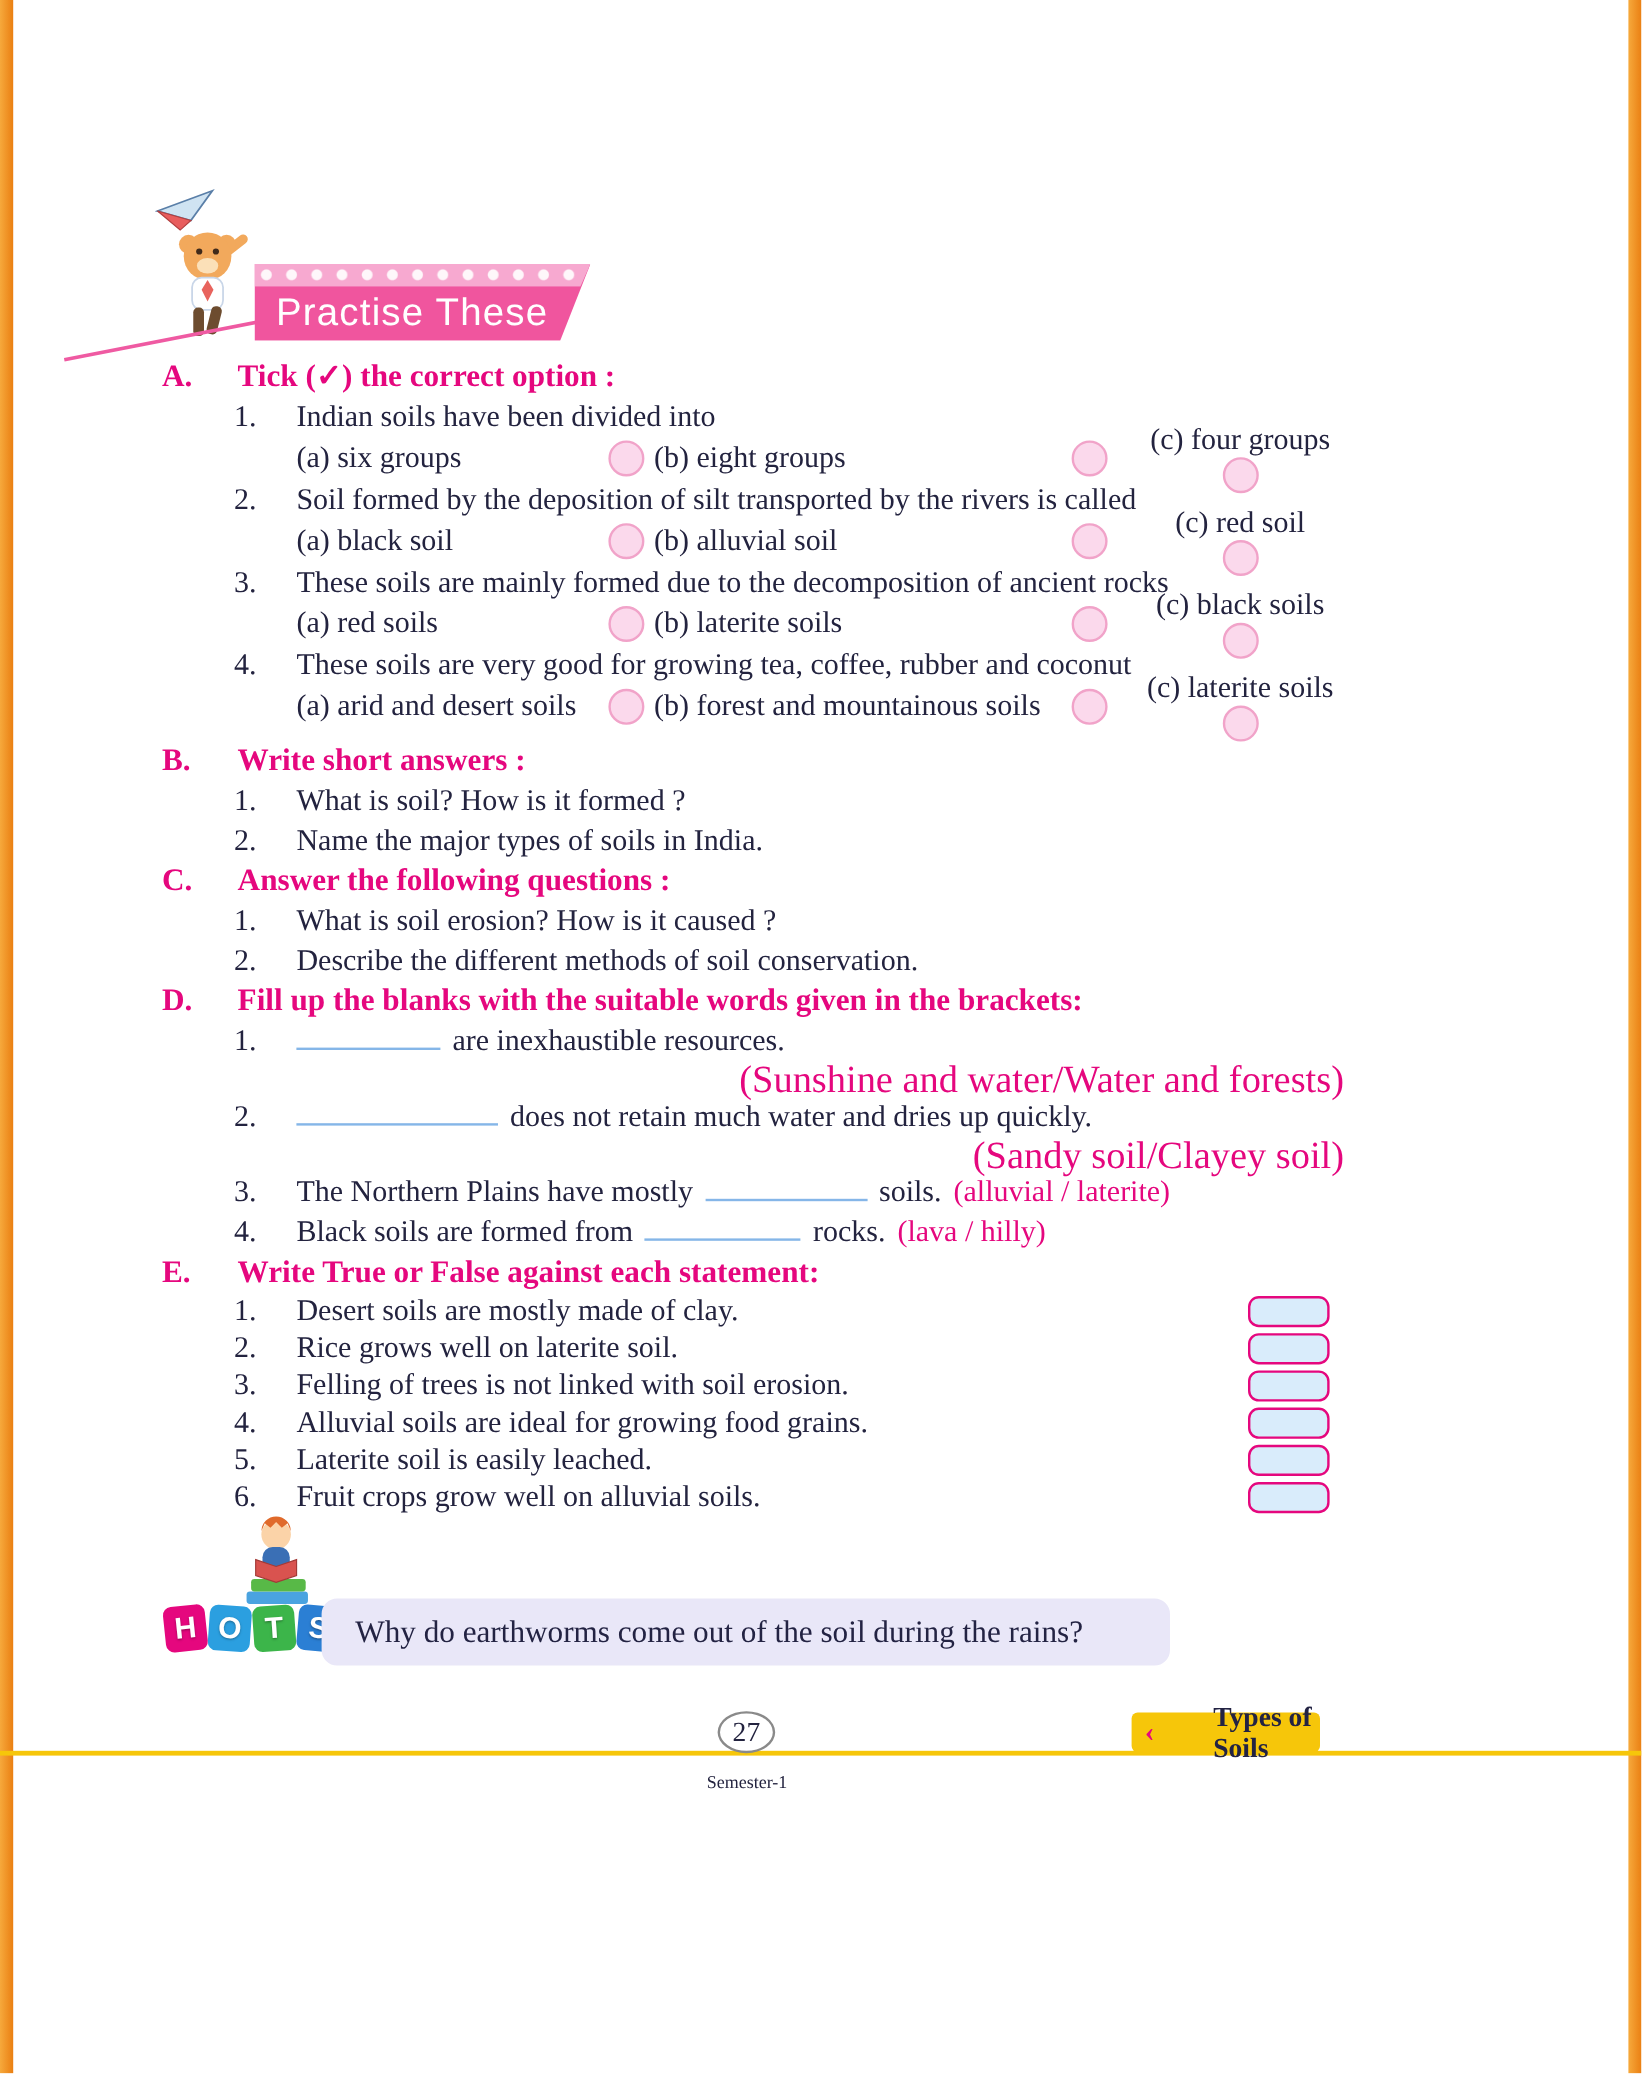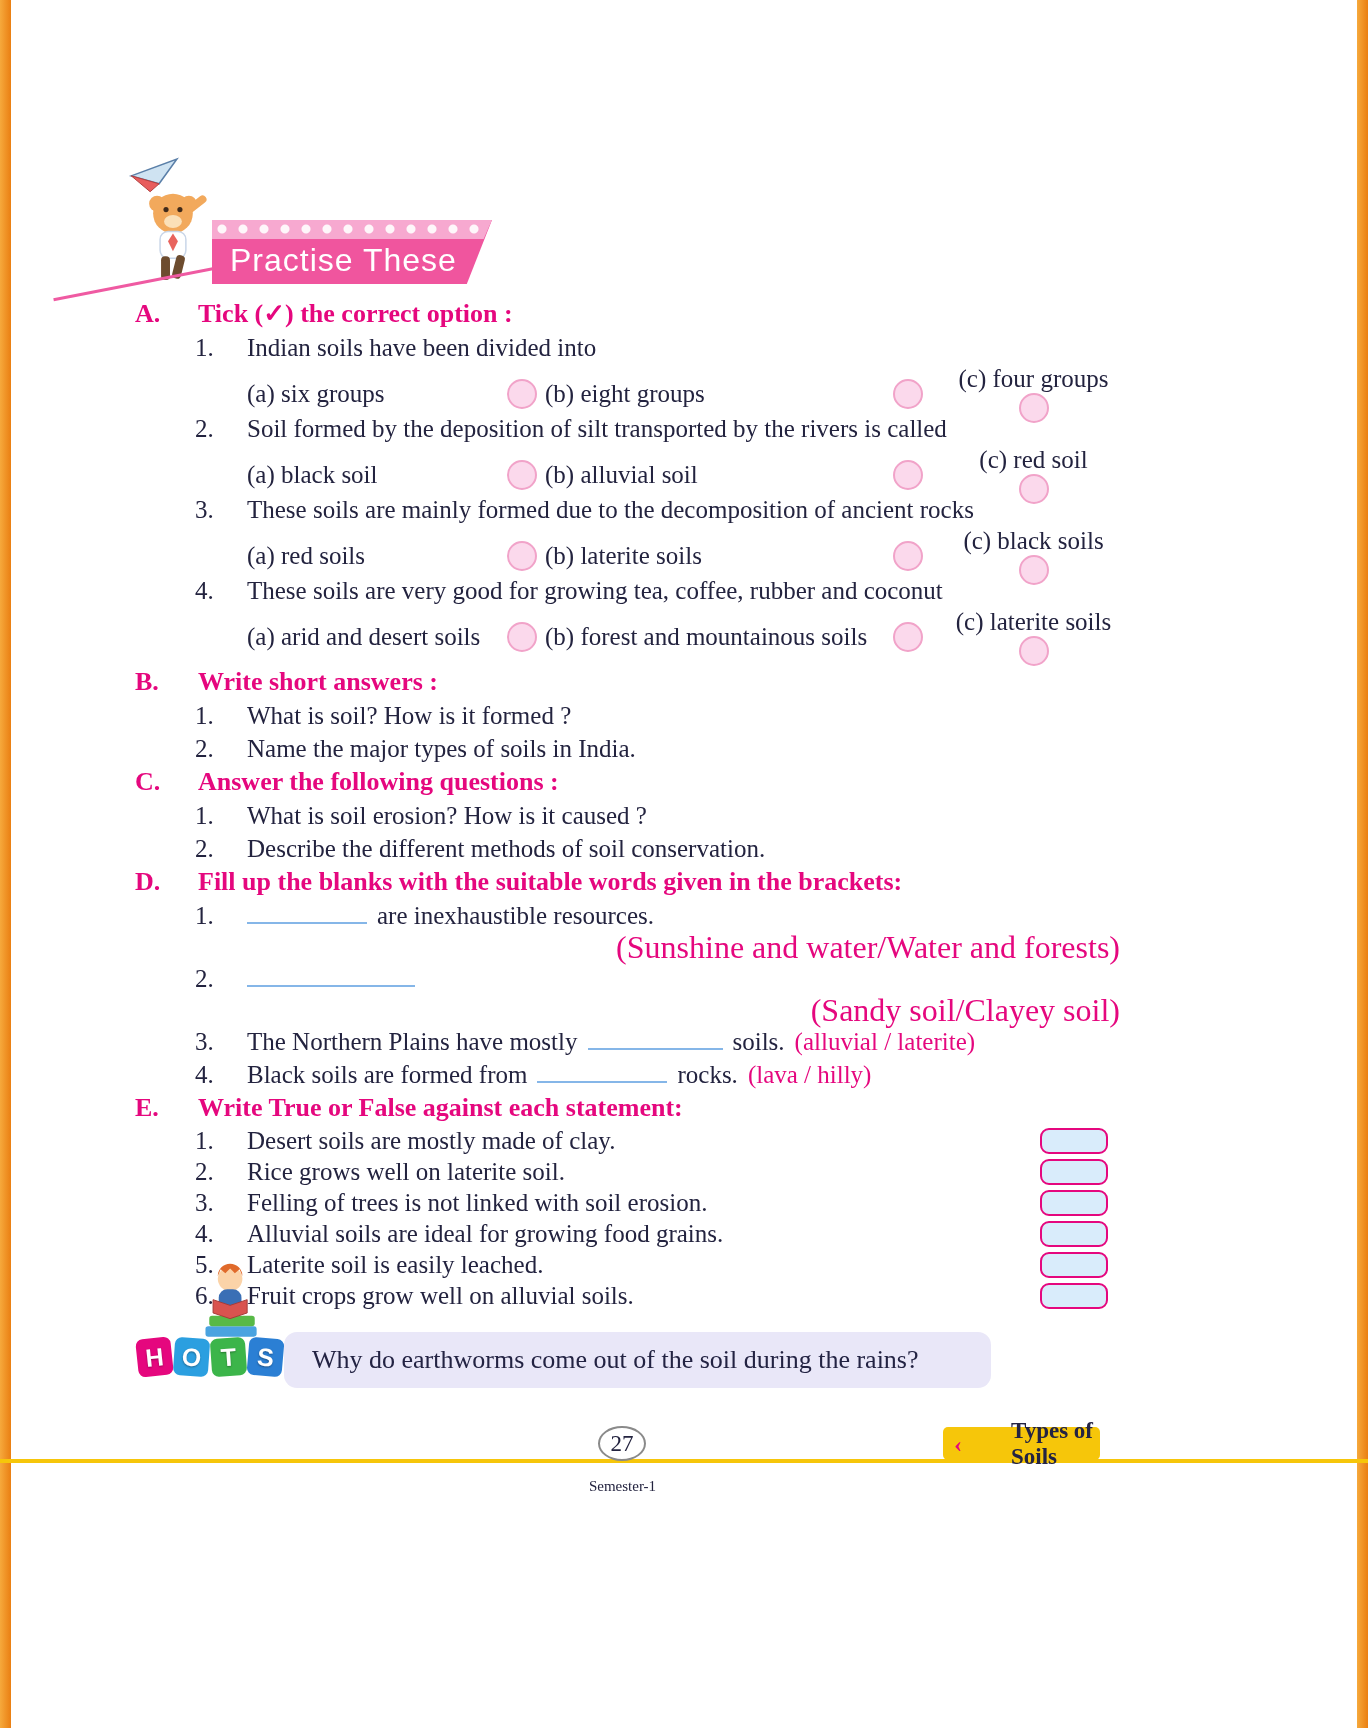--- a/index.html
+++ b/index.html
@@ -21,38 +21,38 @@
   .banner-text { position:absolute; left:18px; top:22px; color:#ffffff; font-family:"Liberation Sans",sans-serif;
             font-size:32px; letter-spacing:1px; }
 
   
   .content { position:absolute; left:135px; top:297px; width:1005px; }
   .sec-head { display:flex; font-weight:bold; color:#e5077e; font-size:26px; line-height:34px; }
   .sec-letter { width:63px; flex:none; }
   .mt10 { margin-top:10px; }
   .q-row { display:flex; padding-left:60px; font-size:25px; line-height:33px; color:#23233f; align-items:baseline; }
   .q-num { width:52px; flex:none; }
-  .opt-row { display:flex; padding-left:112px; height:36px; align-items:center; font-size:25px; color:#23233f;margin-top:12px; }
+  .opt-row { display:flex; padding-left:112px; height:36px; align-items:center; font-size:25px; color:#23233f; }
   .opt { display:flex; justify-content:space-between; align-items:center; }
   .opt.a { width:290px; } .opt.b { width:378px; margin-left:8px; } .opt.c { width:205px; margin-left:8px;flex-direction:column; }
   .circle { width:30px; height:30px; border-radius:50%; background:#fbd9ec; border:2px solid #f1a3c9; flex:none; }
   .blank { display:inline-block; border-bottom:2px solid #85b6e8; flex:none; margin-right:10px; }
   .blank.w120 { width:120px; } .blank.w168 { width:168px; } .blank.w135 { width:135px; margin-left:10px; } .blank.w130 { width:130px; margin-left:10px; }
   .bracket-row { text-align:right; padding-right:20px; color:#e5077e; font-size:32px; line-height:30px; }
   .bracket-inline { color:#e5077e; margin-left:10px;text-align:right; }
   .e-row { display:flex; align-items:center; padding-left:60px; padding-right:32px; font-size:25px; line-height:31px; color:#23233f; }
   .e-row .q-text { flex:1; }
   .tf-box { width:68px; height:26px; border:2px solid #e5077e; border-radius:9px; background:#d9ecfb; flex:none; }
 
   
   .hots { position:absolute; left:135px; top:1258px; width:850px; height:140px; }
   .hots-boy { position:absolute; left:58px; top:0; width:78px; height:90px; }
   .hots-bubble { position:absolute; left:133px; top:74px; width:707px; height:56px; background:#e9e7f8;
                  border-radius:13px; display:flex; align-items:center; padding-left:28px;
-                 font-size:26px; color:#232343;margin-left:16px; }
+                 font-size:26px; color:#232343; }
   .hots-tiles { position:absolute; left:2px; top:80px; display:flex; gap:2px; }
   .tile { width:35px; height:38px; border-radius:7px; color:#fff; font-family:"Liberation Sans",sans-serif;
           font-weight:bold; font-size:25px; display:flex; align-items:center; justify-content:center;
           text-shadow:0 1px 2px rgba(0,0,0,.35); }
   .tile.t1 { background:#e5077e; transform:rotate(-6deg); }
   .tile.t2 { background:#2b9fe0; transform:rotate(4deg); }
   .tile.t3 { background:#3cb54a; transform:rotate(-4deg); }
   .tile.t4 { background:#2b7fd4; transform:rotate(5deg); }
 
   
@@ -212,20 +212,21 @@
     </div>
     <div class="q-row">
       <span class="q-num">1.</span>
       <span class="blank w120"></span>
       <span class="q-text">are inexhaustible resources.</span>
     </div>
     <div class="bracket-row">(Sunshine and water/Water and forests)</div>
     <div class="q-row">
       <span class="q-num">2.</span>
       <span class="blank w168"></span>
+      <span class="q-text">does not retain much water and dries up quickly.</span>
     </div>
     <div class="bracket-row">(Sandy soil/Clayey soil)</div>
     <div class="q-row">
       <span class="q-num">3.</span>
       <span>The Northern Plains have mostly</span>
       <span class="blank w135"></span>
       <span>soils.</span>
       <span class="bracket-inline">(alluvial / laterite)</span>
     </div>
     <div class="q-row">

